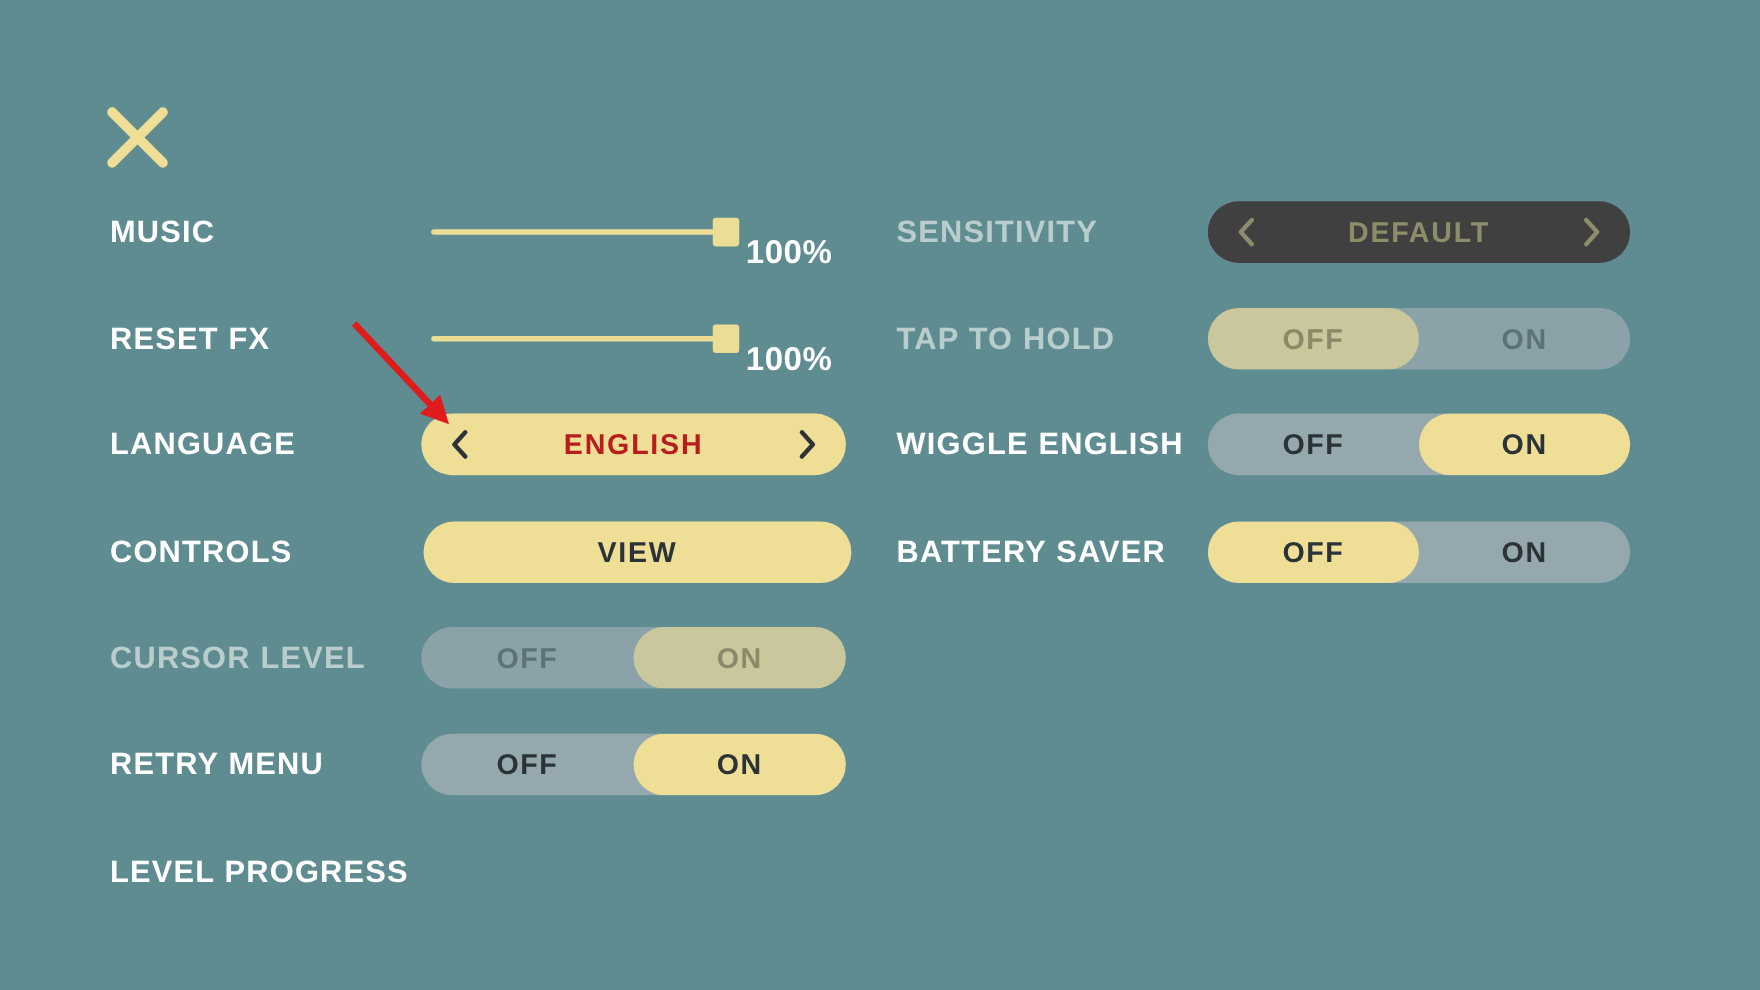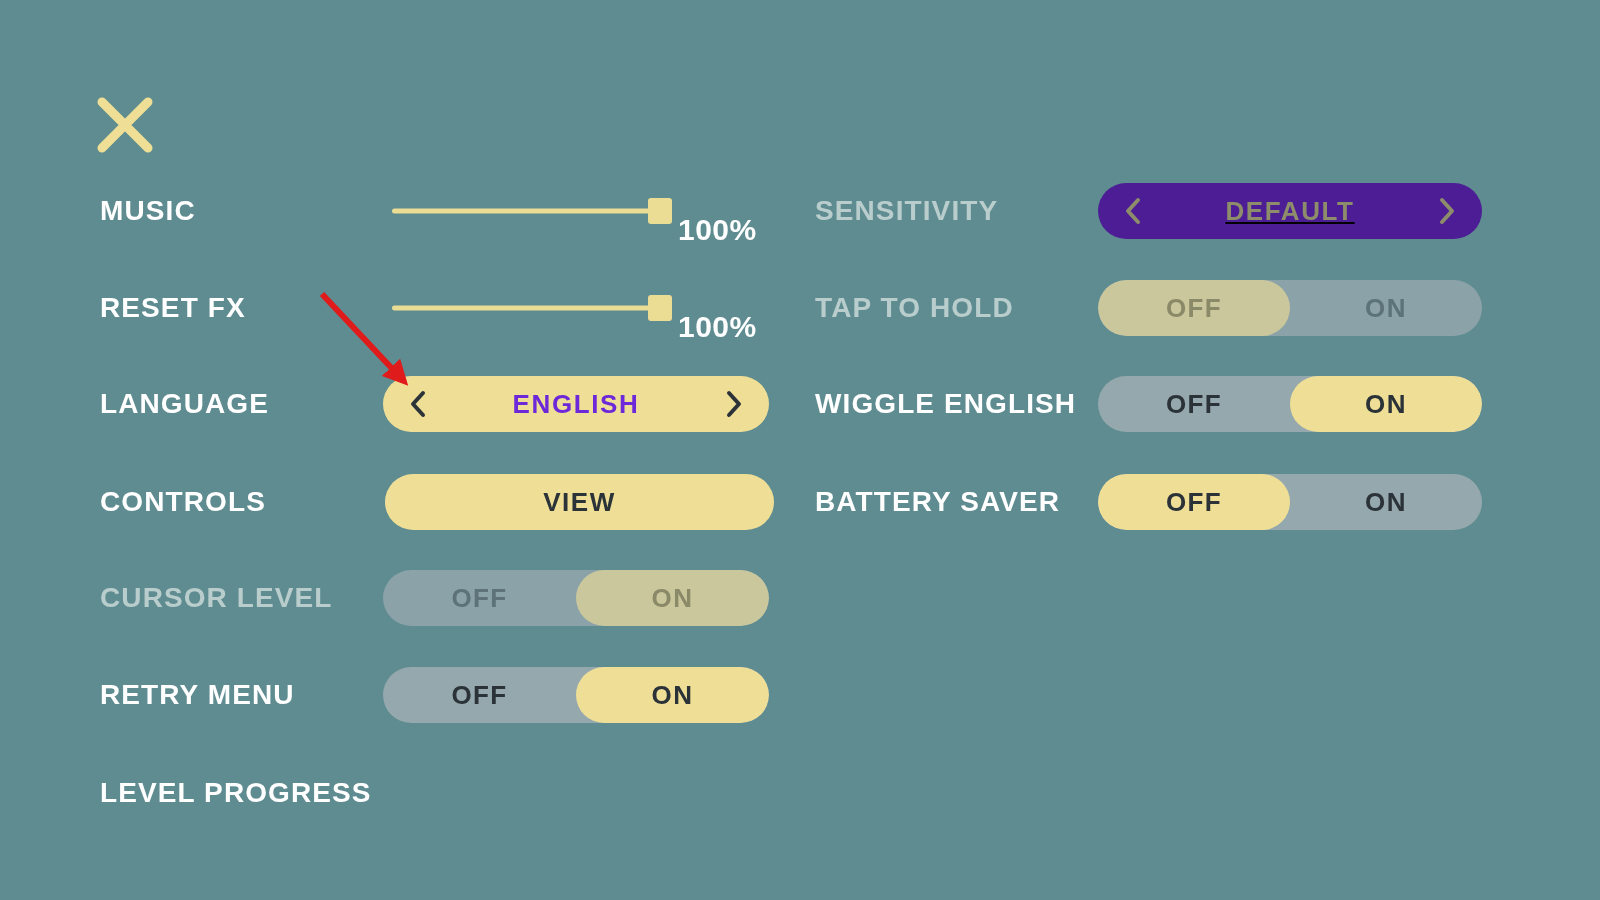--- a/index.html
+++ b/index.html
@@ -117,41 +117,40 @@
     height: 56px;
     border-radius: 28px;
     background: #efdf96;
     display: flex;
     align-items: center;
     justify-content: space-between;
     padding: 0 22px;
     cursor: pointer;
   }
   .stepper.disabled {
-    background: #4c1d95;
+    background: #404040;
     cursor: default;
-    text-decoration: underline;
   }
   .stepper-arrow {
     width: 26px;
     height: 30px;
     flex: 0 0 auto;
     display: flex;
     align-items: center;
     justify-content: center;
     cursor: pointer;
   }
   .stepper-arrow svg { display: block; }
   .stepper-value {
     flex: 1 1 auto;
     text-align: center;
     font-size: 26px;
     font-weight: bold;
     letter-spacing: 1.6px;
-    color: #6d28d9;
+    color: #b91c1c;
   }
   .stepper.disabled .stepper-value { color: #8e8d6b; }
   .stepper.disabled .stepper-arrow svg path { stroke: #8e8d6b; }
 
   
   .toggle {
     position: absolute;
     top: 50%;
     transform: translateY(-50%);
     height: 56px;

